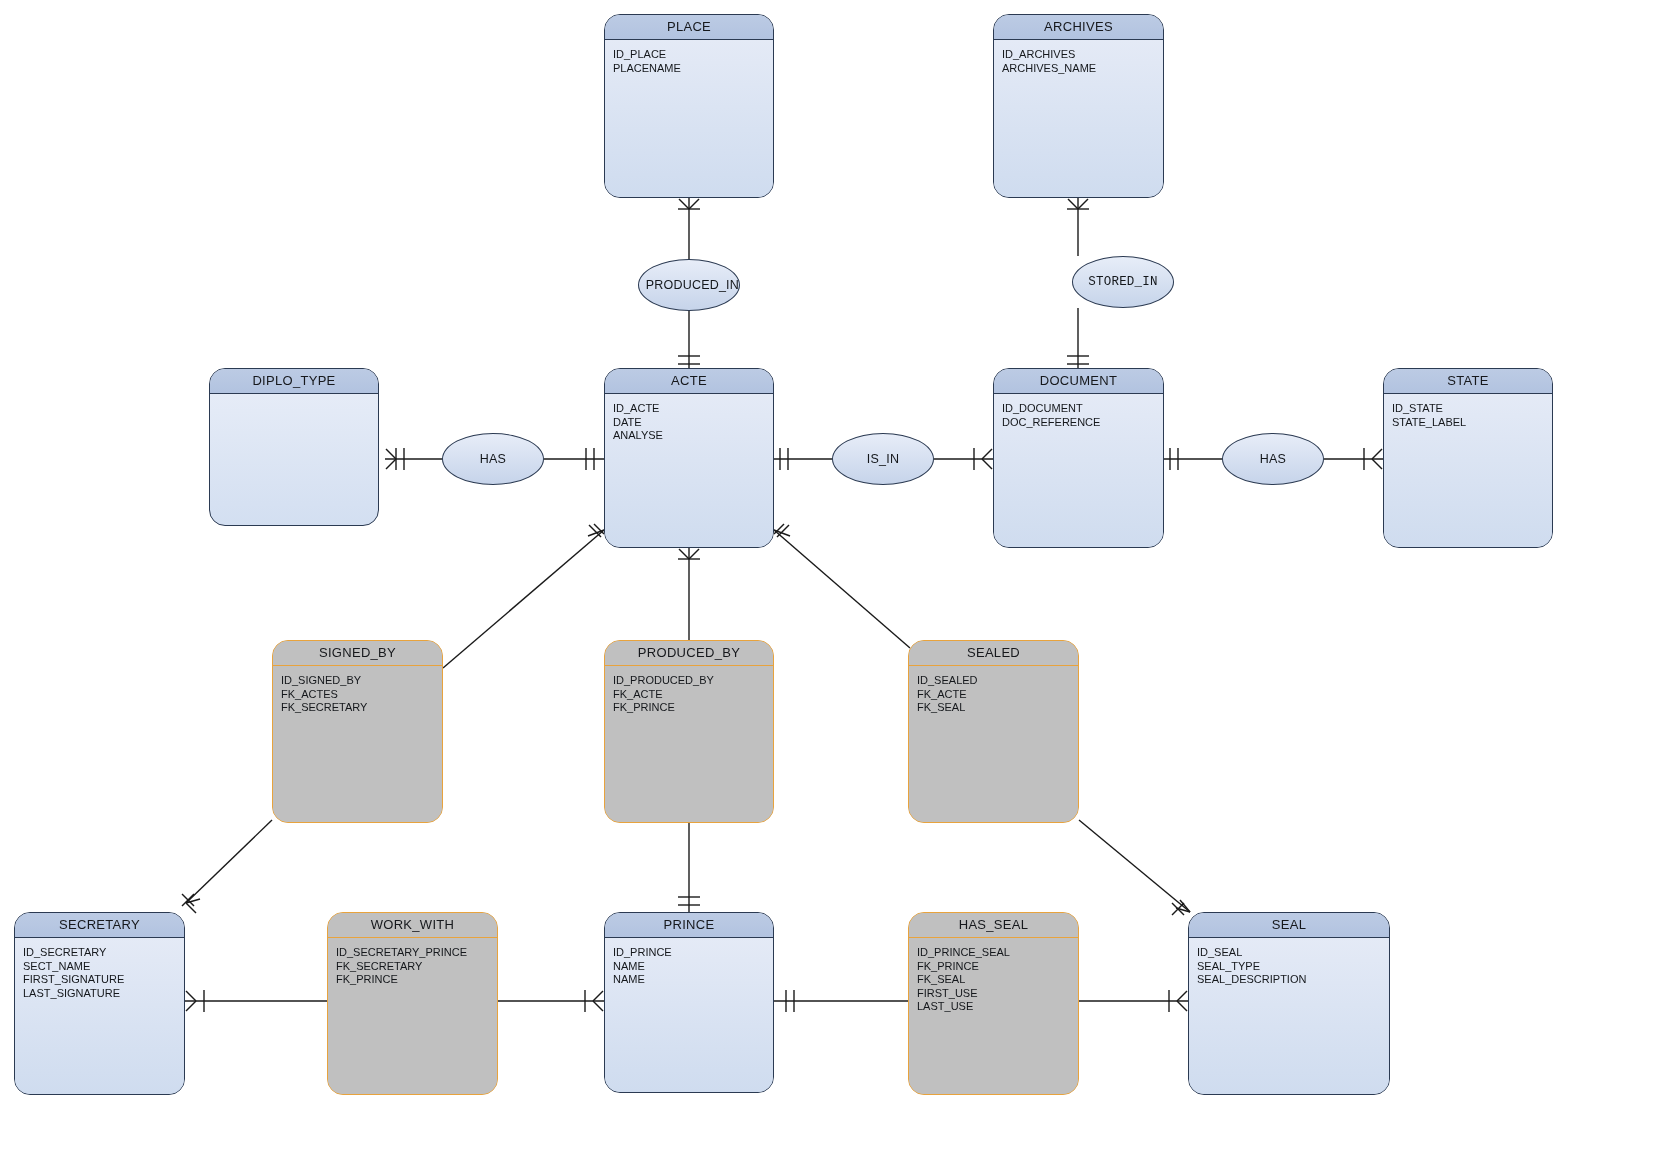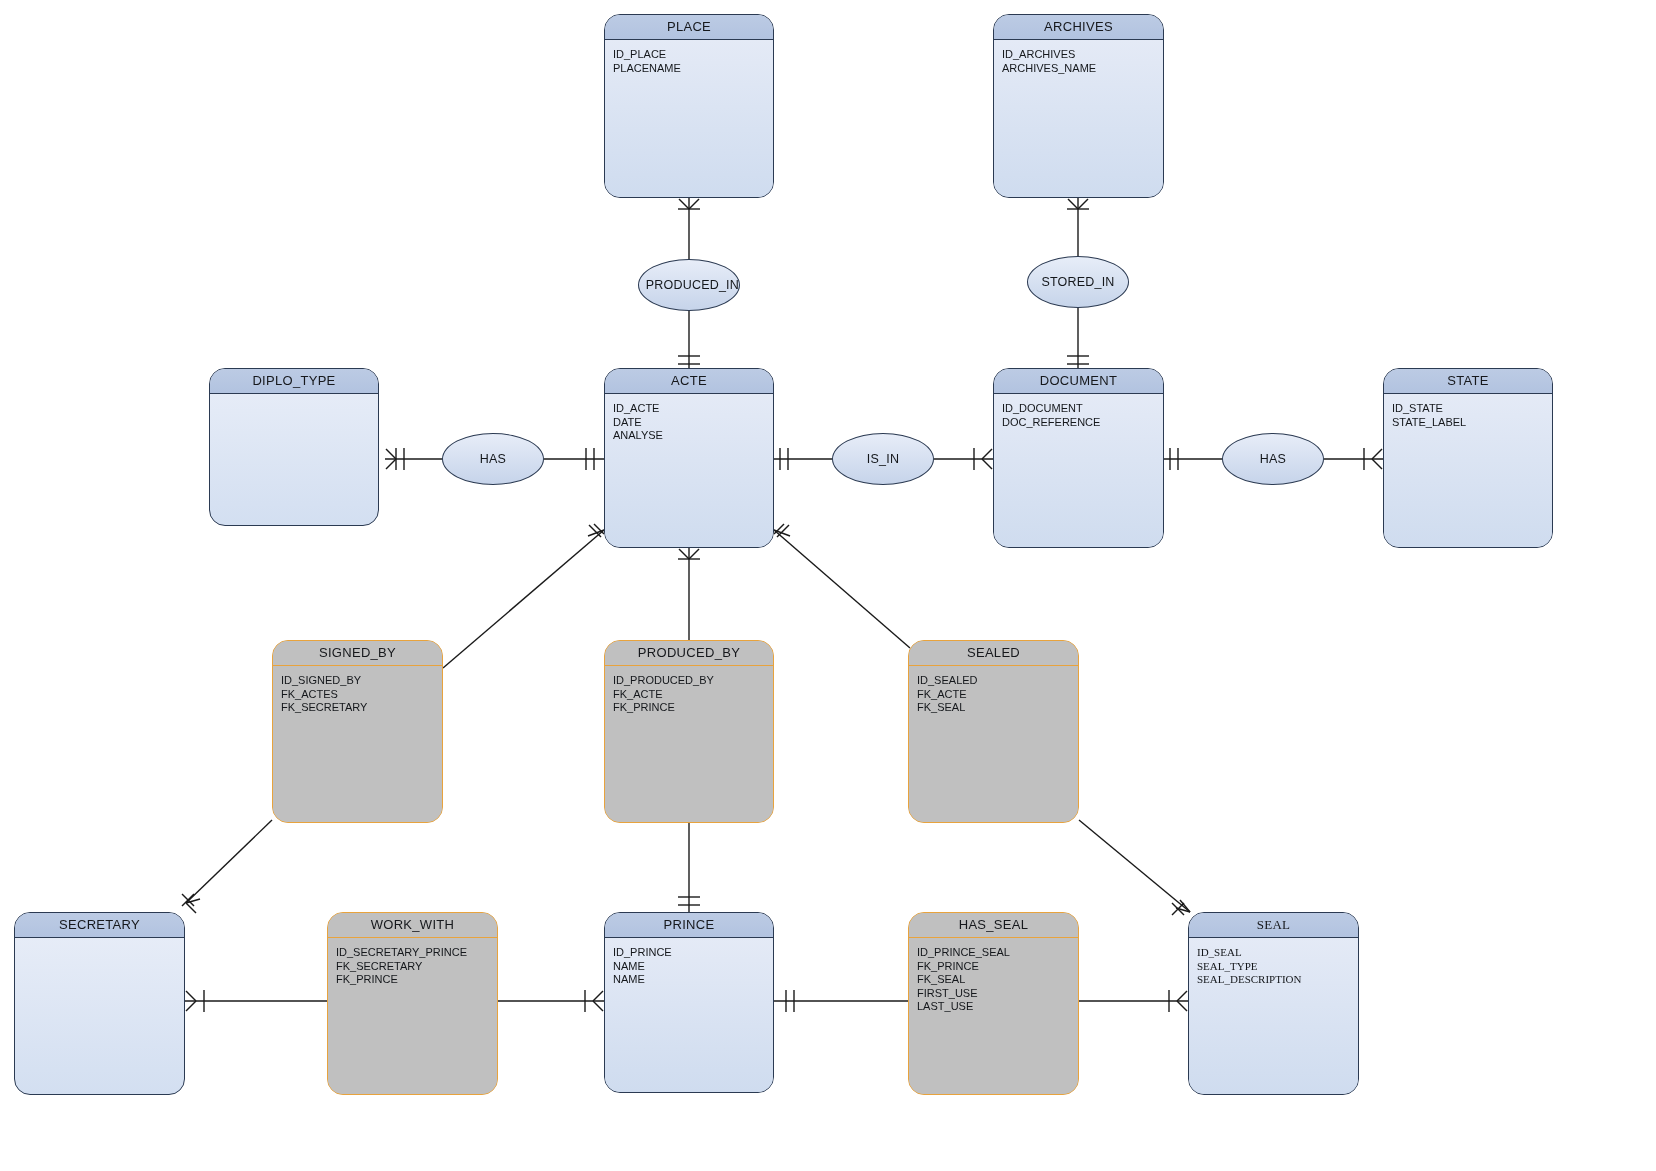--- a/index.html
+++ b/index.html
@@ -253,20 +253,26 @@
       <div class="entity assoc" style="left: 908px; top: 640px; width: 171px; height: 183px;">
         <div class="ehead">SEALED</div>
         <div class="ebody">
           <div class="attr">ID_SEALED</div>
           <div class="attr">FK_ACTE</div>
           <div class="attr">FK_SEAL</div>
         </div>
       </div>
       <div class="entity" style="left: 14px; top: 912px; width: 171px; height: 183px;">
         <div class="ehead">SECRETARY</div>
+        <div class="ebody">
+          <div class="attr">ID_SECRETARY</div>
+          <div class="attr">SECT_NAME</div>
+          <div class="attr">FIRST_SIGNATURE</div>
+          <div class="attr">LAST_SIGNATURE</div>
+        </div>
       </div>
       <div class="entity assoc" style="left: 327px; top: 912px; width: 171px; height: 183px;">
         <div class="ehead">WORK_WITH</div>
         <div class="ebody">
           <div class="attr">ID_SECRETARY_PRINCE</div>
           <div class="attr">FK_SECRETARY</div>
           <div class="attr">FK_PRINCE</div>
         </div>
       </div>
       <div class="entity" style="left: 604px; top: 912px; width: 170px; height: 181px;">
@@ -280,34 +286,34 @@
       <div class="entity assoc" style="left: 908px; top: 912px; width: 171px; height: 183px;">
         <div class="ehead">HAS_SEAL</div>
         <div class="ebody">
           <div class="attr">ID_PRINCE_SEAL</div>
           <div class="attr">FK_PRINCE</div>
           <div class="attr">FK_SEAL</div>
           <div class="attr">FIRST_USE</div>
           <div class="attr">LAST_USE</div>
         </div>
       </div>
-      <div class="entity" style="left: 1188px; top: 912px; width: 171px; height: 183px; font-family: Liberation Serif, serif;">
+      <div class="entity" style="left: 1188px; top: 912px; width: 202px; height: 183px;">
         <div class="ehead">SEAL</div>
         <div class="ebody">
           <div class="attr">ID_SEAL</div>
           <div class="attr">SEAL_TYPE</div>
           <div class="attr">SEAL_DESCRIPTION</div>
         </div>
       </div>
     </div>
   <div id="relationships-layer">
       <div class="relationship" style="left: 638px; top: 259px; width: 102px; height: 52px; justify-content: flex-end;">
         <span>PRODUCED_IN</span>
       </div>
-      <div class="relationship" style="left: 1027px; top: 256px; width: 102px; height: 52px;">
+      <div class="relationship" style="left: 1072px; top: 256px; width: 102px; height: 52px; font-family: Liberation Mono, monospace;">
         <span>STORED_IN</span>
       </div>
       <div class="relationship" style="left: 442px; top: 433px; width: 102px; height: 52px;">
         <span>HAS</span>
       </div>
       <div class="relationship" style="left: 832px; top: 433px; width: 102px; height: 52px;">
         <span>IS_IN</span>
       </div>
       <div class="relationship" style="left: 1222px; top: 433px; width: 102px; height: 52px;">
         <span>HAS</span>

